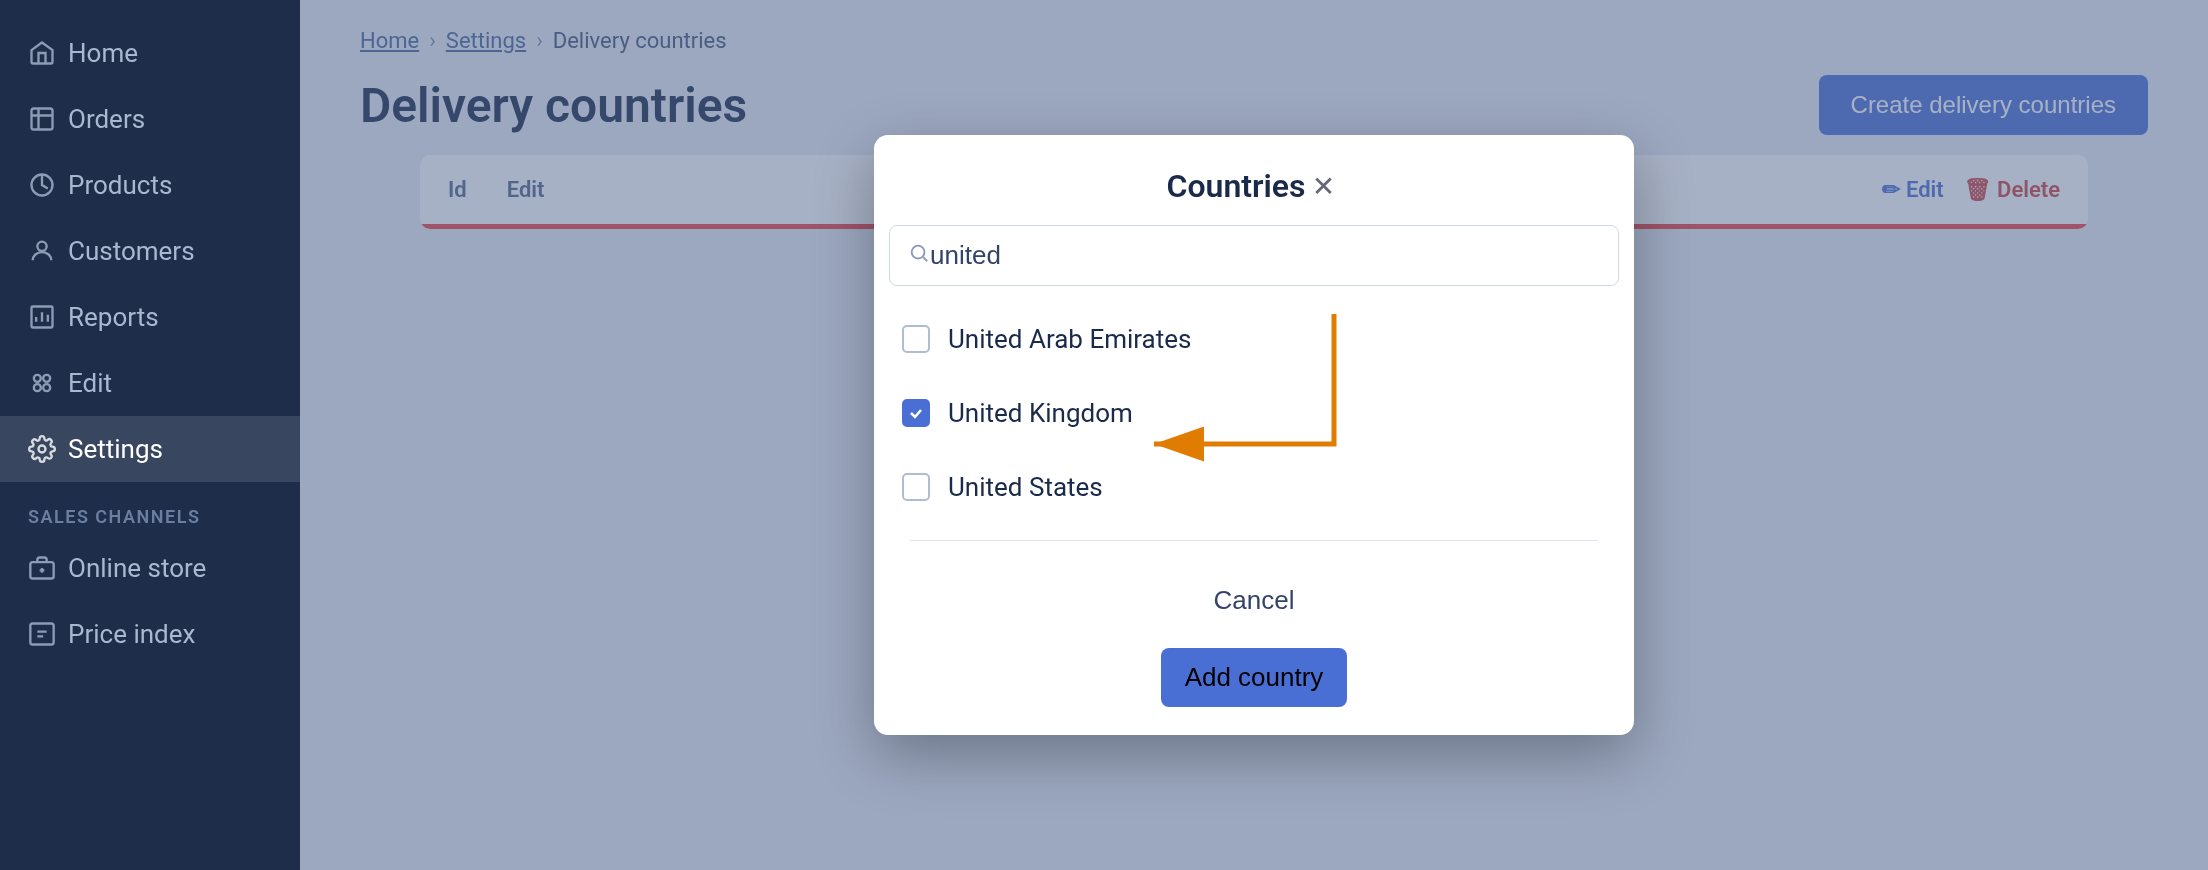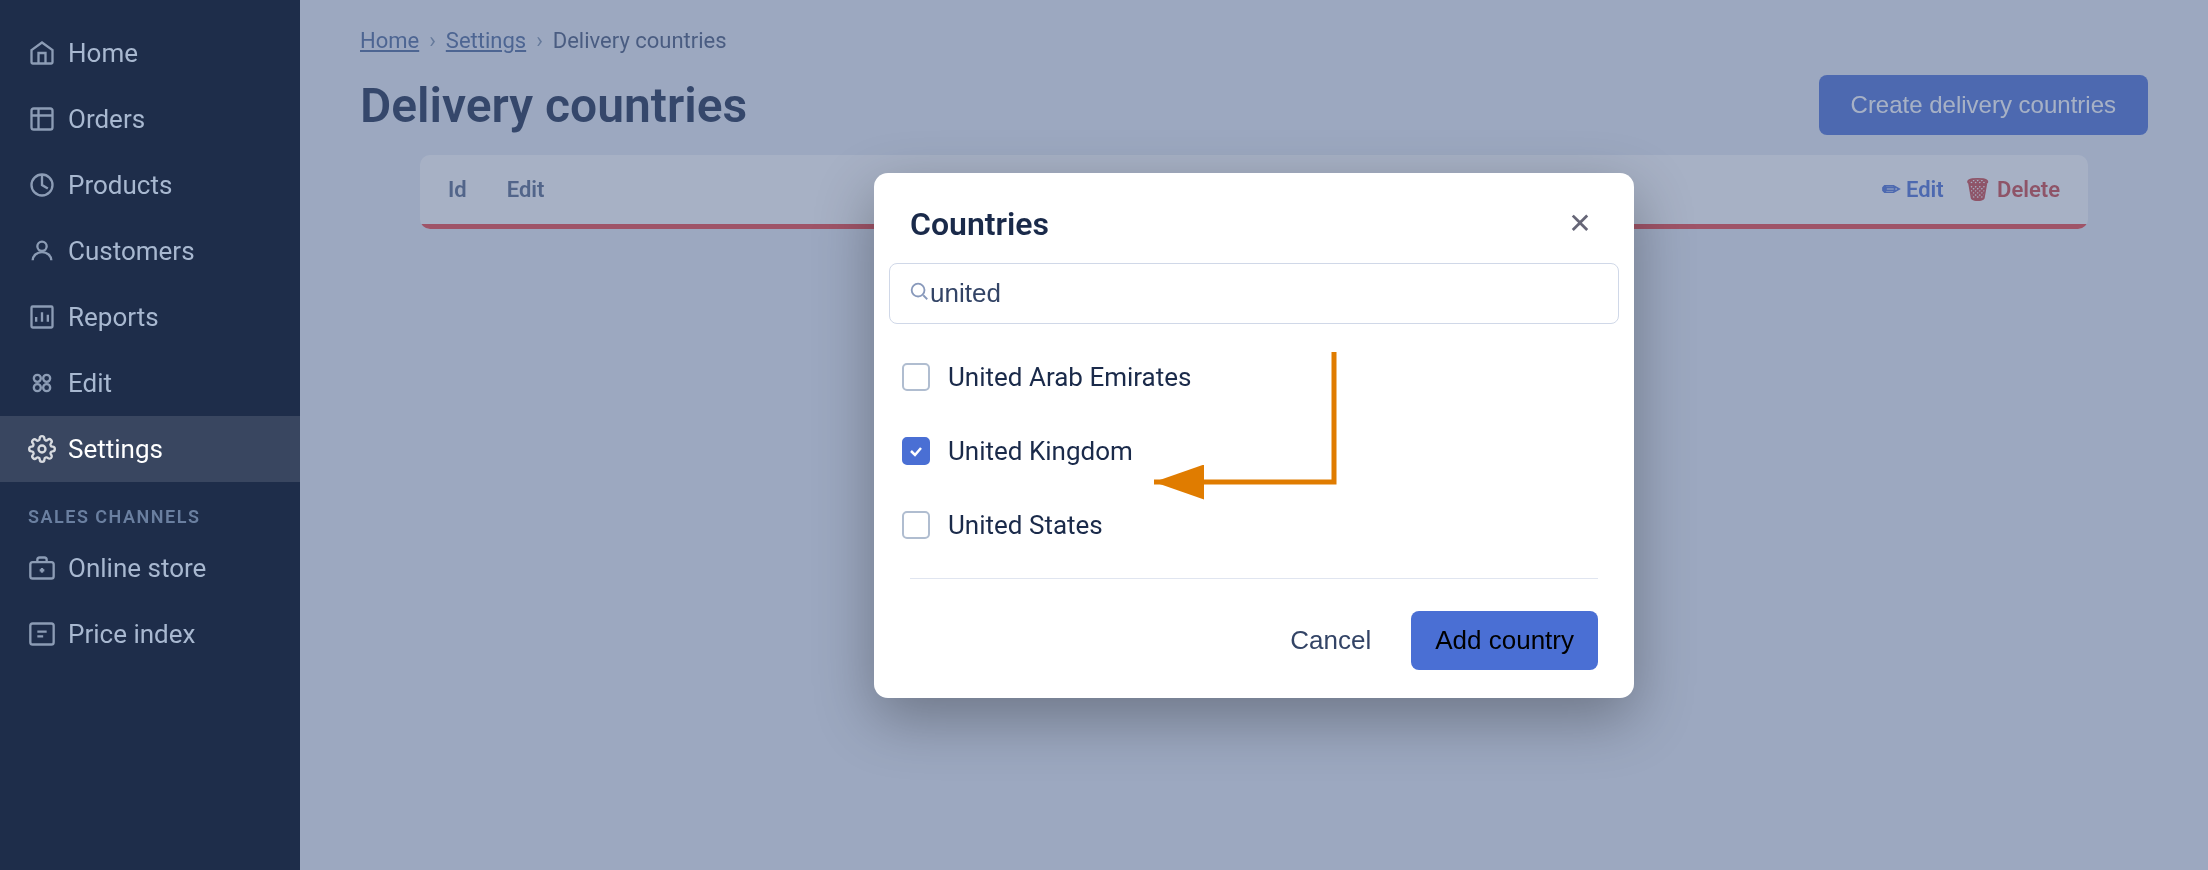--- a/index.html
+++ b/index.html
@@ -148,21 +148,21 @@
       width: 760px;
       min-height: 460px;
       box-shadow: 0 20px 60px rgba(0,0,0,0.3);
       display: flex;
       flex-direction: column;
       overflow: hidden;
     }
     .modal-header {
       display: flex;
       align-items: center;
-      justify-content: space-between;
+      justify-content: center;
       padding: 32px 36px 20px;
     }
     .modal-title {
       font-size: 32px;
       font-weight: 600;
       color: #1a2a4a;
     }
     .modal-close {
       width: 36px;
       height: 36px;
@@ -243,20 +243,21 @@
       background: #e0e5f0;
       margin: 16px 36px;
     }
 
     .modal-footer {
       display: flex;
       align-items: center;
       justify-content: flex-end;
       padding: 16px 36px 28px;
       gap: 20px;
+      flex-direction: column;
     }
     .btn-cancel {
       background: none;
       border: none;
       font-size: 26px;
       color: #334466;
       cursor: pointer;
       padding: 12px 20px;
     }
     .btn-add {

